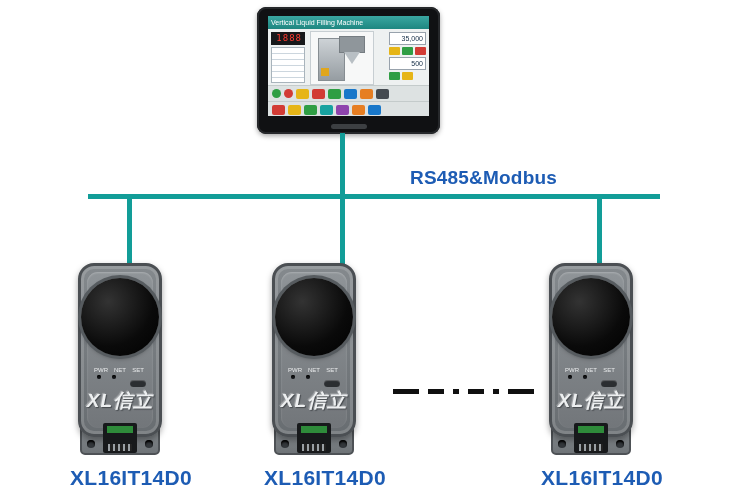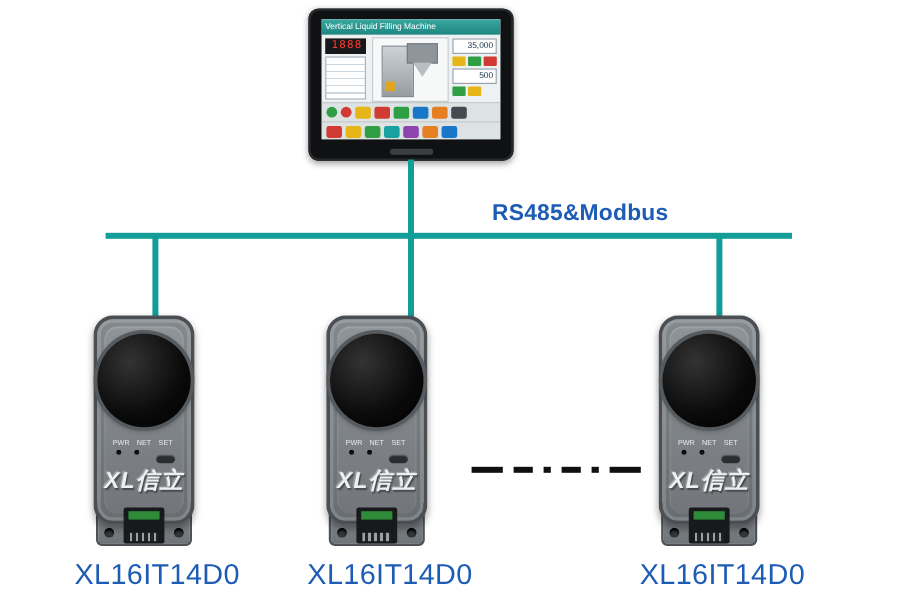--- a/index.html
+++ b/index.html
@@ -11,21 +11,21 @@
   .stem{left:340px;top:133px;width:5px;height:63px;}
   .bus{left:88px;top:194px;width:572px;height:5px;}
   .drop1{left:127px;top:197px;width:5px;height:68px;}
   .drop2{left:340px;top:197px;width:5px;height:68px;}
   .drop3{left:597px;top:197px;width:5px;height:68px;}
   .bus-label{position:absolute;left:378px;top:167px;font-size:19px;font-weight:600;
              color:var(--blue,#1d5cb4);letter-spacing:.2px;margin-left:32px;}
 
   
   .hmi{position:absolute;left:257px;top:7px;width:171px;height:127px;background:#101113;
-       border-radius:9px;box-shadow:inset 0 0 0 2px #26282b,0 2px 5px rgba(0,0,0,.35);}
+       border-radius:9px;box-shadow:inset 0 0 0 2px #26282b,0 2px 5px rgba(0,0,0,.35);padding-left:12px;}
   .hmi-screen{position:absolute;left:11px;top:9px;right:11px;bottom:18px;background:#e3e9e9;overflow:hidden;}
   .scr-header{height:13px;background:linear-gradient(#3aa7a1,#1e8680);color:#fff;font-size:7px;
               line-height:13px;padding-left:3px;white-space:nowrap;}
   .scr-body{position:relative;height:56px;background:#eef1f1;}
   .scr-left{position:absolute;left:3px;top:3px;width:34px;}
   .seg-display{background:#17181a;color:#ff3b30;font-size:9px;font-family:"DejaVu Sans Mono",monospace;
                text-align:right;padding:1px 3px;letter-spacing:1px;height:11px;line-height:11px;}
   .mini-table{margin-top:2px;height:34px;background:#fff;border:1px solid #a9b4bc;
               background-image:repeating-linear-gradient(#fff 0 5px,#ccd6de 5px 6px);}
   .scr-machine{position:absolute;left:42px;top:2px;width:62px;height:52px;background:#f7f8f8;border:1px solid #c7ced2;}
@@ -75,21 +75,21 @@
   .dot{width:4px;height:4px;border-radius:50%;background:#121417;box-shadow:inset 0 1px 1px #000;}
   .setgrp{text-align:center;}
   .set-label{font-size:6px;color:#e8eaeb;display:block;}
   .set-btn{display:inline-block;width:16px;height:7px;border-radius:4px;background:#2b2e31;
            box-shadow:inset 0 1px 1px rgba(255,255,255,.25);margin-top:1px;}
   .brand{position:absolute;top:122px;left:0;right:0;text-align:center;font-size:19px;font-weight:bold;
          font-style:italic;color:#edeff0;letter-spacing:1px;
          text-shadow:1px 1px 1px #45494d,-1px -1px 1px rgba(255,255,255,.35);}
   .dev1{left:78px;} .dev2{left:272px;} .dev3{left:549px;}
 
-  .model-label{position:absolute;top:466px;width:150px;text-align:center;font-size:24px;font-weight:400;
+  .model-label{position:absolute;top:466px;width:150px;text-align:center;font-size:21px;font-weight:700;
                color:var(--blue,#1d5cb4);letter-spacing:.3px;}
   .ml1{left:56px;} .ml2{left:250px;} .ml3{left:527px;}
 
   
   .ellipsis{position:absolute;left:393px;top:389px;width:153px;display:flex;align-items:center;gap:9px;}
   .dash{height:5px;background:#101010;}
   .dash.long{width:26px;} .dash.mid{width:16px;} .dash.dotw{width:6px;}
 </style>
 </head>
 <body>

